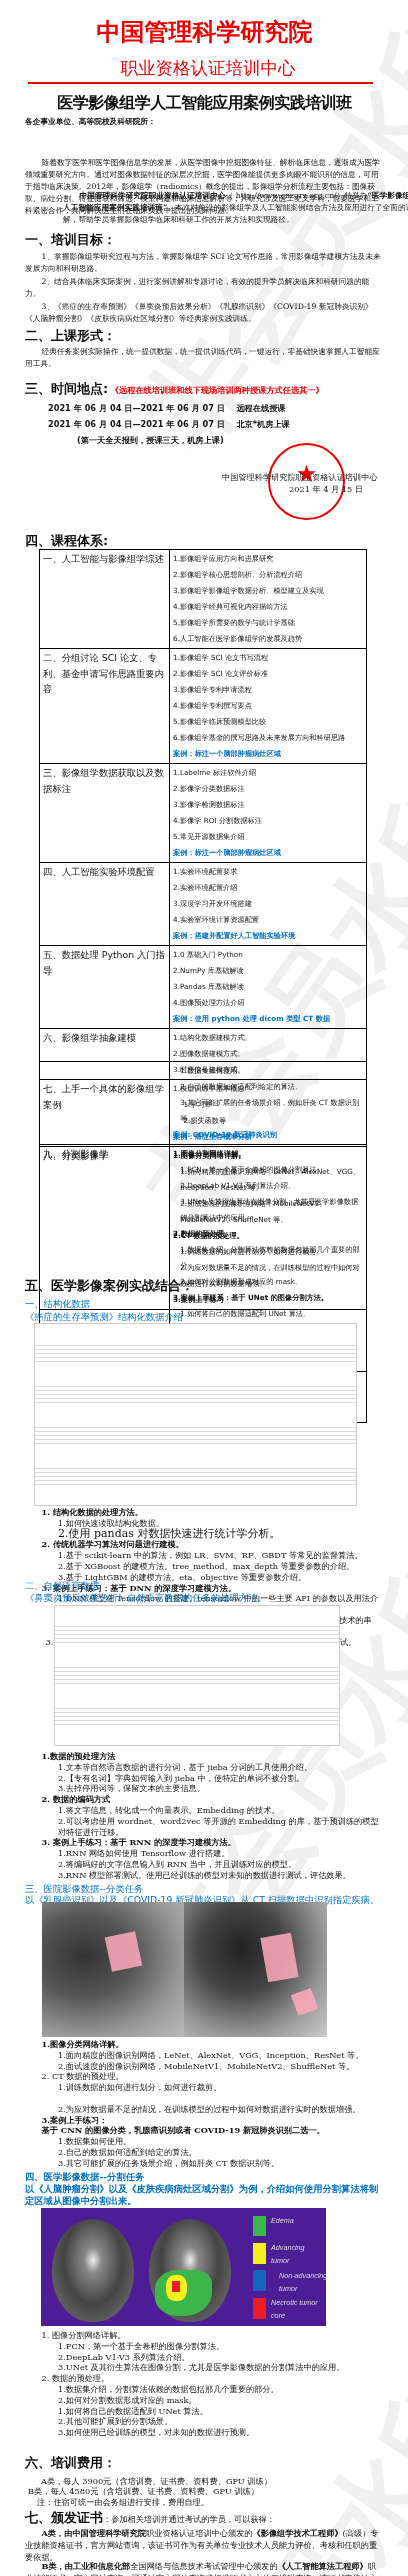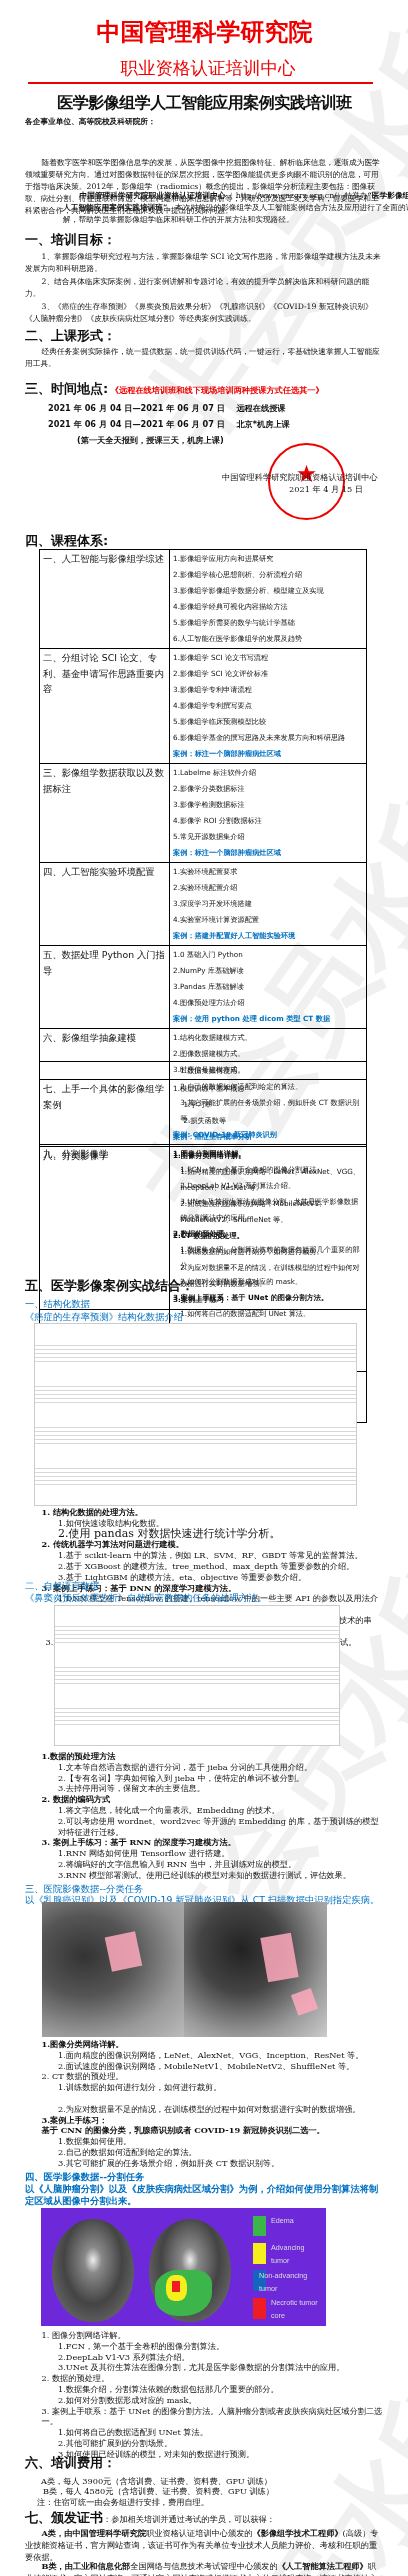--- a/index.html
+++ b/index.html
@@ -21,21 +21,21 @@
   table.course td { border: 0.5px solid #000; vertical-align: top; padding: 1px 3.1px; }
   table.course td.cat { width: 130px; font-size: 9.3px; line-height: 15.5px; }
   table.course td.items div { line-height: 16px; font-family: "DejaVu Sans", sans-serif; }
   table.course td.items .case { color: #0070c0; font-weight: bold; }
   table.course td.items .sub { padding-left: 7.2px; }
   table.course td.items .sub2 { padding-left: 10.3px; }
   .img-box { position: absolute; overflow: hidden; }
   .sheet { background: repeating-linear-gradient(0deg, #fff 0px, #fff 3.6px, #d8d8d8 3.6px, #d8d8d8 4.1px), repeating-linear-gradient(90deg, transparent 0px, transparent 14.4px, #ccc 14.4px, #ccc 15px); border: 0.5px solid #ccc; }
   .xray { background: radial-gradient(ellipse at 30% 40%, #333 0%, #555 35%, #999 70%, #bbb 100%); }
   .mask { position: absolute; background: rgba(255,170,190,0.85); }
-  .brain-bg { background: #6d28d9; }
+  .brain-bg { background: #4c1d95; font-style: italic; }
   .brain { position: absolute; border-radius: 50% 50% 48% 48%; background: radial-gradient(ellipse at 50% 40%, #eee 0%, #888 15%, #444 50%, #666 80%, #222 100%); }
   .legend-sw { position: absolute; width: 13.4px; height: 20.6px; }
   .legend-tx { position: absolute; color: #ddd; font-size: 7.2px; line-height: 13px; font-family: "Liberation Sans", sans-serif; }
   .seal { position: absolute; border: 2.6px solid #e00; border-radius: 50%; color: #e00; }
   .seal .star { position: absolute; left: 50%; top: 40%; transform: translate(-50%,-50%); font-size: 24px; color: #e00; }
 </style>
 </head>
 <body>
 
 <div class="page">
@@ -270,42 +270,41 @@
     <div class="brain" style="left:108px; top:11.3px; width:82px; height:103px;"></div>
     <div style="position:absolute; left:114px; top:62px; width:57px; height:46px; background:#3cb54a; border-radius:40% 30% 50% 40%;"></div>
     <div style="position:absolute; left:125px; top:67px; width:20.6px; height:26px; background:#f5ef1e; border-radius:40%;"></div>
     <div style="position:absolute; left:131px; top:73px; width:8.2px; height:11.3px; background:#ee1c24;"></div>
     <div id="legend">
         <div class="legend-sw" style="left: 212px; top: 7.7px; background: rgb(60, 181, 74);"></div>
         <div class="legend-tx" style="left: 230px; top: 6.2px; width: 52px;">Edema</div>
         <div class="legend-sw" style="left: 212px; top: 35px; background: rgb(245, 239, 30);"></div>
         <div class="legend-tx" style="left: 230px; top: 33px; width: 52px;">Advancing tumor</div>
         <div class="legend-sw" style="left: 212px; top: 62px; background: rgb(21, 101, 192);"></div>
-        <div class="legend-tx" style="left: 218px; top: 61px; width: 52px;">Non-advancing tumor</div>
+        <div class="legend-tx" style="left: 238px; top: 61px; width: 52px;">Non-advancing tumor</div>
         <div class="legend-sw" style="left: 212px; top: 90px; background: rgb(238, 28, 36);"></div>
         <div class="legend-tx" style="left: 230px; top: 88px; width: 52px;">Necrotic tumor core</div>
       </div>
   </div>
   <div id="p4-lines" class="abs" style="top:2330px; left:25px; width:366px;">
       <div class="body-text" style="font-size: 8.2px; line-height: 10.8px; min-height: 10.8px; padding-left: 16.5px;">1. 图像分割网络详解。</div>
       <div class="body-text" style="font-size: 8.2px; line-height: 10.8px; min-height: 10.8px; padding-left: 33px;">1.FCN，第一个基于全卷积的图像分割算法。</div>
       <div class="body-text" style="font-size: 8.2px; line-height: 10.8px; min-height: 10.8px; padding-left: 33px;">2.DeepLab V1-V3 系列算法介绍。</div>
       <div class="body-text" style="font-size: 8.2px; line-height: 10.8px; min-height: 10.8px; padding-left: 33px;">3.UNet 及其衍生算法在图像分割，尤其是医学影像数据的分割算法中的应用。</div>
       <div class="body-text" style="font-size: 8.2px; line-height: 10.8px; min-height: 10.8px; padding-left: 16.5px;">2. 数据的预处理。</div>
       <div class="body-text" style="font-size: 8.2px; line-height: 10.8px; min-height: 10.8px; padding-left: 33px;">1.数据集介绍，分割算法依赖的数据包括那几个重要的部分。</div>
       <div class="body-text" style="font-size: 8.2px; line-height: 10.8px; min-height: 10.8px; padding-left: 33px;">2.如何对分割数据形成对应的 mask。</div>
-      <div class="body-text" style="font-size: 8.2px; line-height: 10.8px; min-height: 10.8px; padding-left: 16.5px;">3. 案例上手联系：基于 UNet 的图像分割方法。人脑肿瘤分割或者皮肤疾病病灶区域分割二选一。</div>
       <div class="body-text" style="font-size: 8.2px; line-height: 10.8px; min-height: 10.8px; padding-left: 33px;">1.如何将自己的数据适配到 UNet 算法。</div>
       <div class="body-text" style="font-size: 8.2px; line-height: 10.8px; min-height: 10.8px; padding-left: 33px;">2.其他可能扩展到的分割场景。</div>
       <div class="body-text" style="font-size: 8.2px; line-height: 10.8px; min-height: 10.8px; padding-left: 33px;">3.如何使用已经训练的模型，对未知的数据进行预测。</div>
     </div>
 
   <div class="p sec-head" style="top:2454px;">六、培训费用：</div>
   <div class="abs body-text" style="top:2475px; left:41px; font-size:8.2px;">A类，每人 3900元（含培训费、证书费、资料费、GPU 训练）</div>
-  <div class="abs body-text" style="top:2485px; left:43px; font-size:8.2px;">B类，每人 4580元（含培训费、证书费、资料费、GPU 训练）</div>
+  <div class="abs body-text" style="top:2485px; left:28px; font-size:8.2px;">B类，每人 4580元（含培训费、证书费、资料费、GPU 训练）</div>
   <div class="abs body-text" style="top:2496px; left:37px; font-size:8.2px;">注：住宿可统一由会务组进行安排，费用自理。</div>
 
   <div class="p" style="top:2509px;">
     <span class="sec-head">七、颁发证书</span><span class="body-text" style="font-size:8.2px;">：参加相关培训并通过考试的学员，可以获得：</span>
   </div>
   <div class="p body-text indent" style="top:2527px; font-size:8.2px;"><b>A类，由</b><b>中国管理科学研究院</b><span>职业资格认证培训中心颁发的</span><b>《影像组学技术工程师》</b><span>(高级）专业技能资格证书，官方网站查询，该证书可作为有关单位专业技术人员能力评价、考核和任职的重要依据。</span></div>
   <div class="p body-text indent" style="top:2560px; font-size:8.2px;"><b>B类，由</b><b>工业和信息化部</b><span>全国网络与信息技术考试管理中心颁发的</span><b>《人工智能算法工程师》</b><span>职业技能证书，官方网站查询，可通过官方网站查询或扫描证书上方的二维码查询，该证书直接纳入专业人才数据库。可作为专业技术人员继续教育证明。</span></div>
 
 </div>
 

